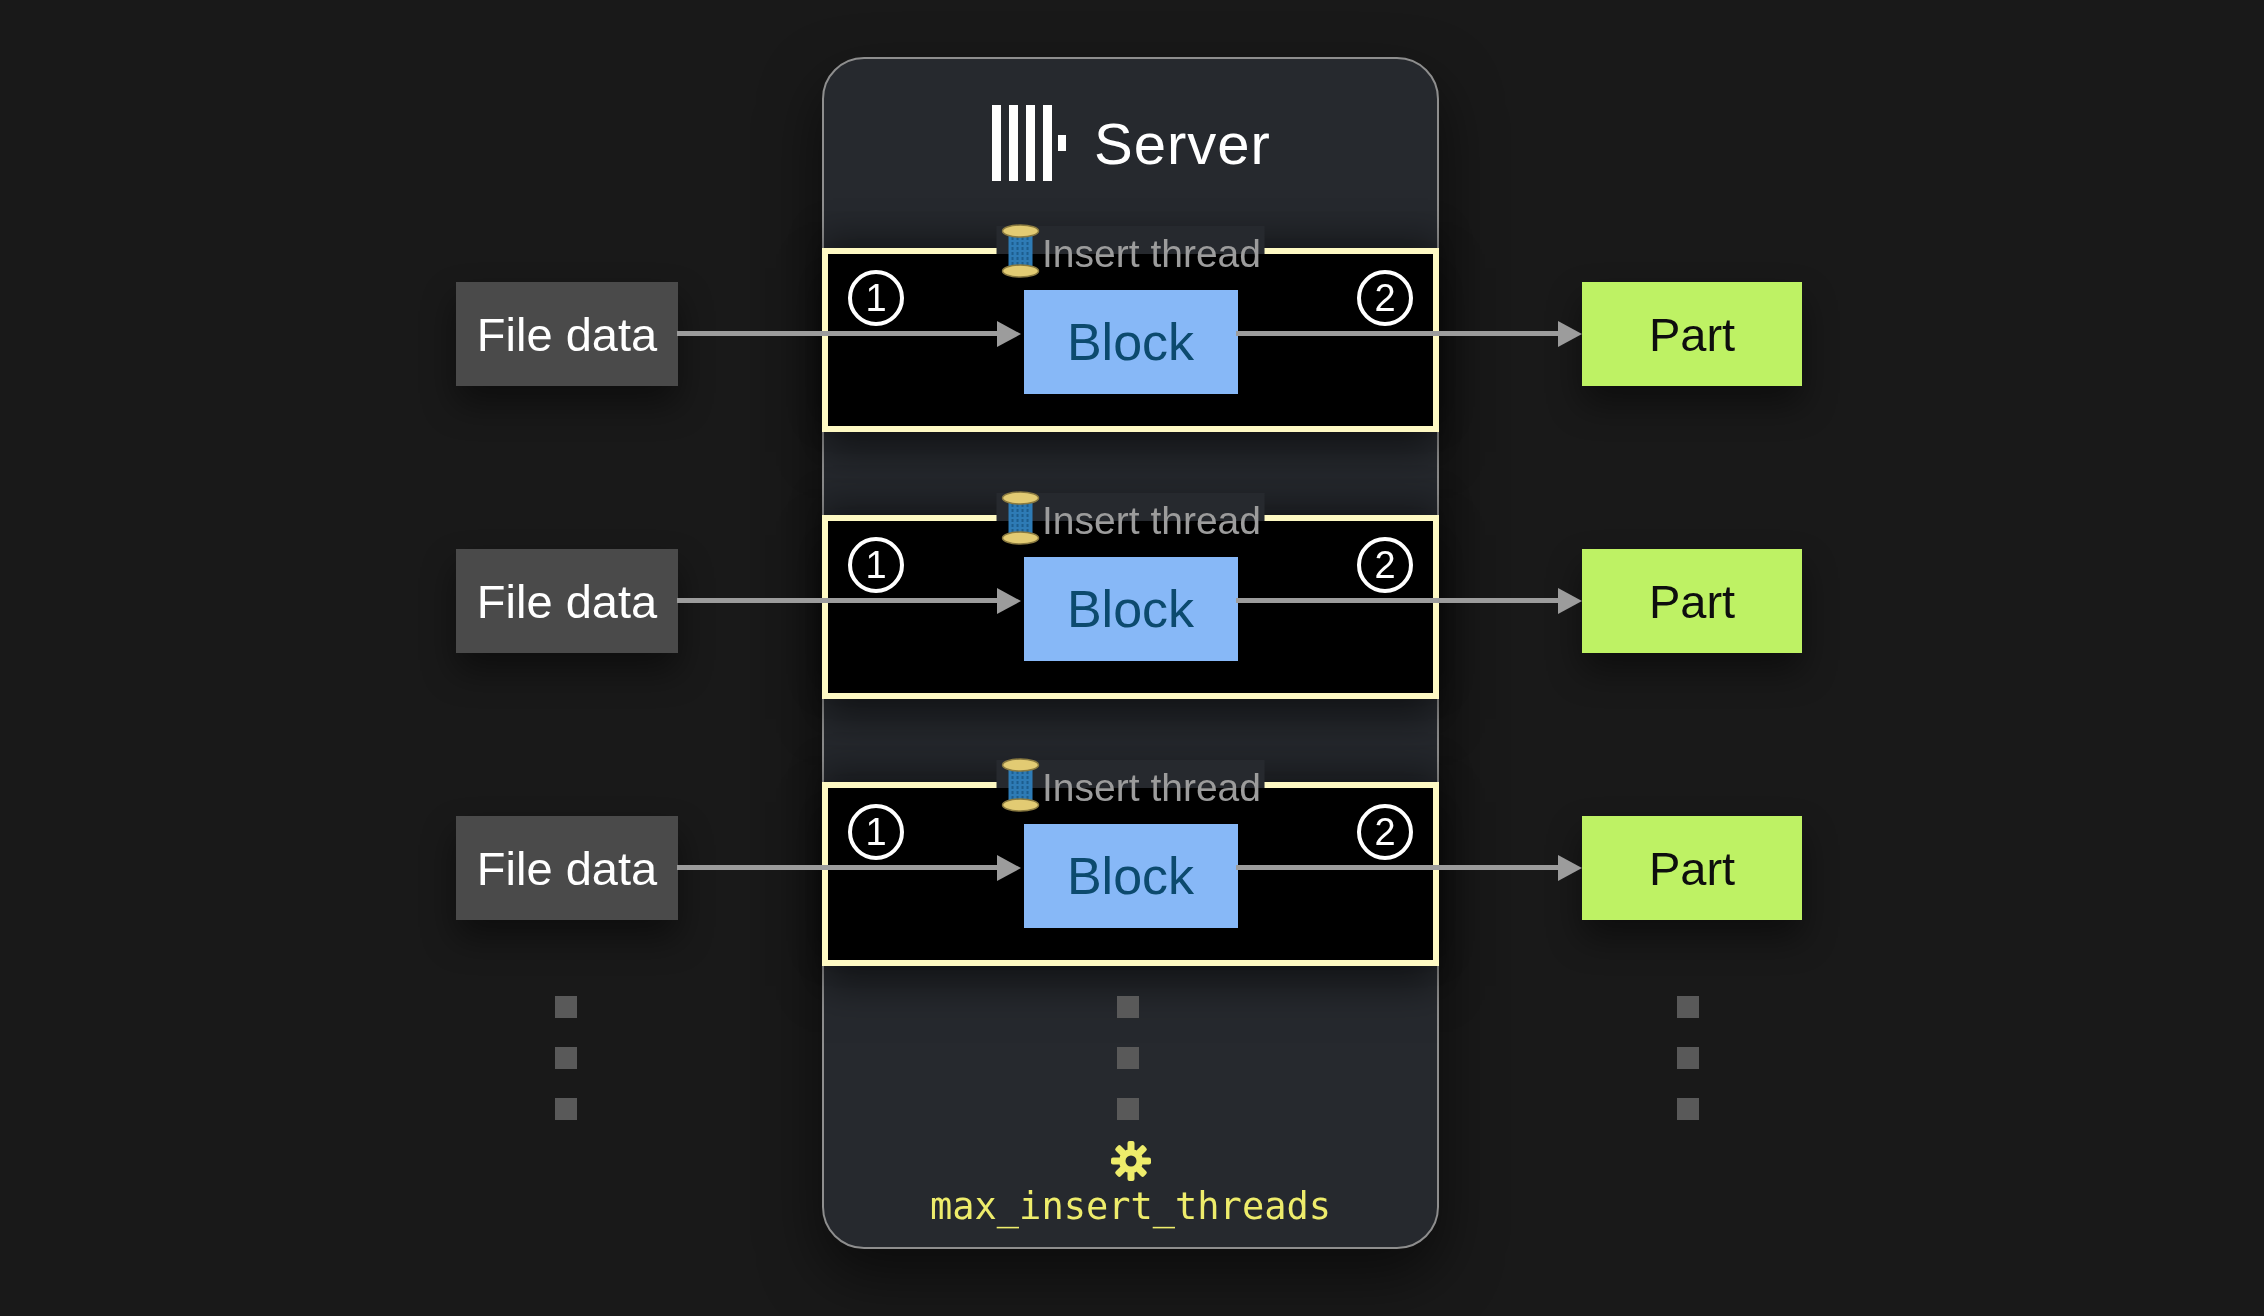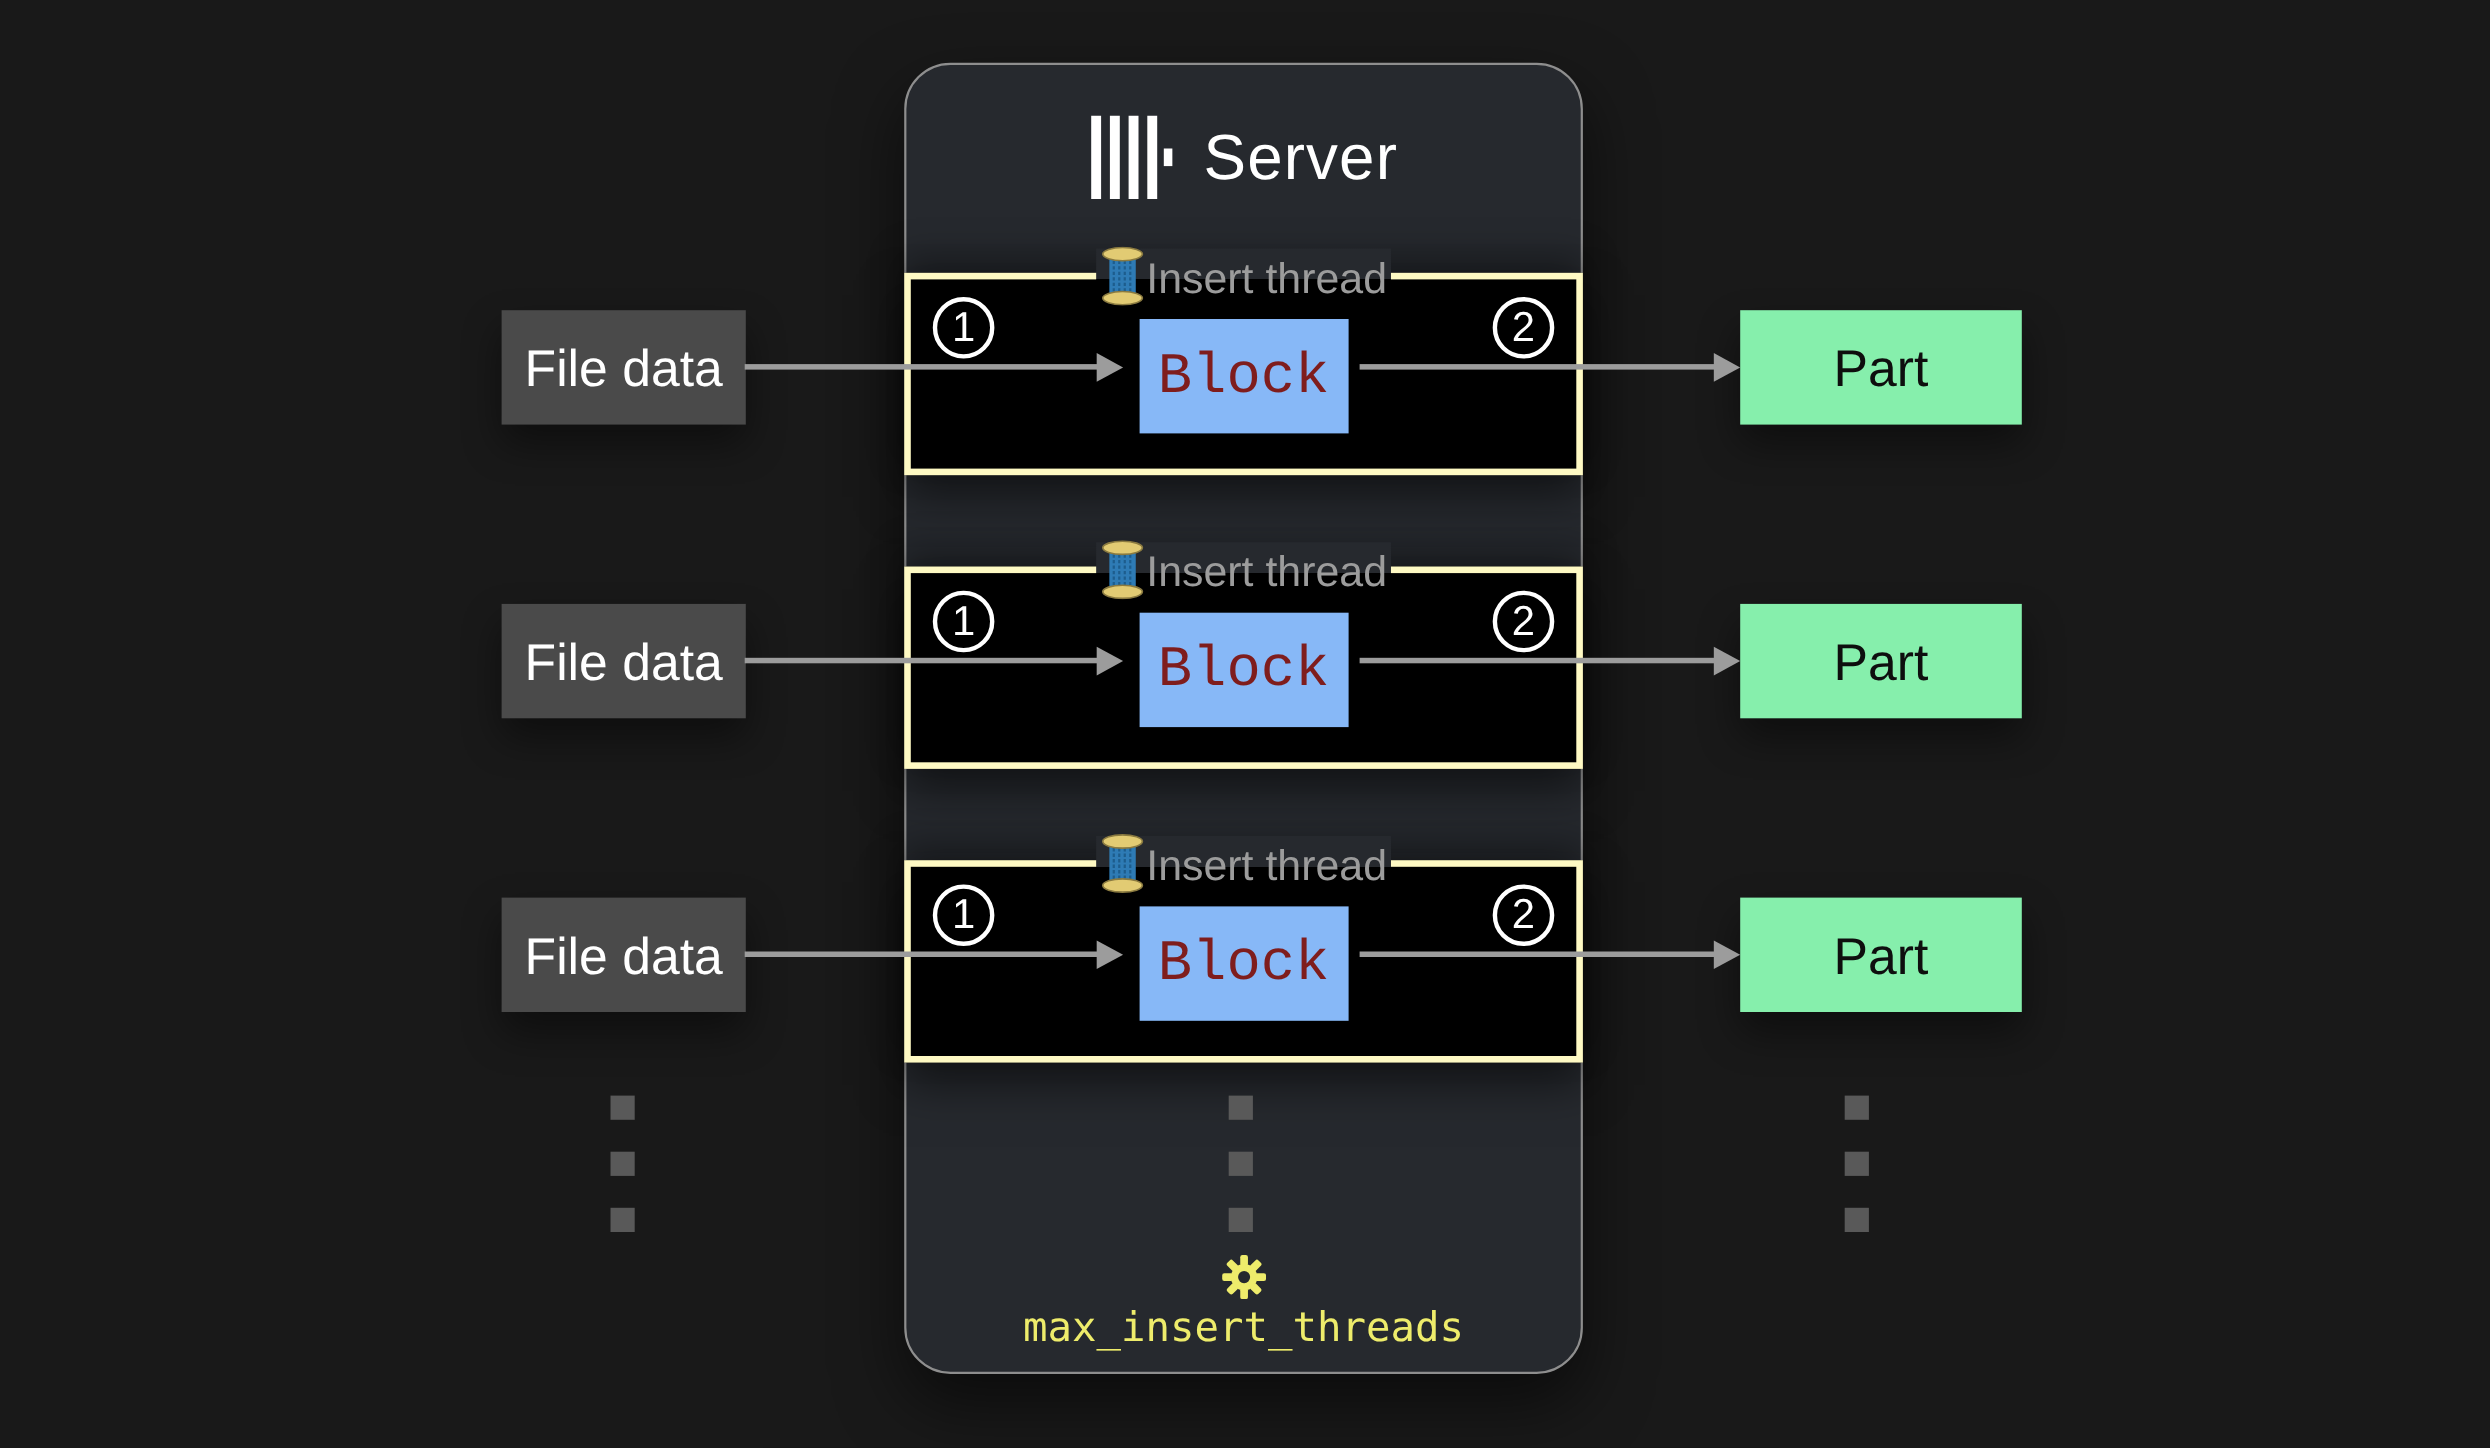--- a/index.html
+++ b/index.html
@@ -36,31 +36,31 @@
   .spool{width:40px;height:54px;margin-top:-6px;flex:0 0 auto;}
   .circle{
     position:absolute;top:16px;width:56px;height:56px;box-sizing:border-box;
     border:4px solid #fff;border-radius:50%;
     display:flex;align-items:center;justify-content:center;
     color:#fff;font-size:38px;line-height:1;
   }
   .circle.in{left:20px}.circle.out{right:20px}
   .block{
     position:absolute;left:50%;transform:translateX(-50%);top:36px;
-    width:190px;height:104px;background:#87b8f7;color:#7f1d1d;
-    display:flex;align-items:center;justify-content:center;font-size:52px;font-family:Liberation Mono, monospace;
+    width:214px;height:104px;background:#87b8f7;color:#0c4a6e;
+    display:flex;align-items:center;justify-content:center;font-size:52px;
   }
   
   .node{
     position:absolute;height:104px;
     display:flex;align-items:center;justify-content:center;
     font-size:47px;box-shadow:0 18px 34px rgba(0,0,0,.45);
   }
   .file{left:456px;width:222px;background:#4a4a4a;color:#ffffff;}
-  .part{left:1582px;width:256px;background:#86efac;color:#0e0e0e;}
+  .part{left:1582px;width:220px;background:#bef264;color:#0e0e0e;}
   .r1{top:282px}.r2{top:549px}.r3{top:816px}
   
   .arrow{position:absolute;height:26px;z-index:6;}
   .arrow .shaft{position:absolute;left:0;right:20px;top:10px;height:5px;background:#9c9c9c;}
   .arrow .head{
     position:absolute;right:0;top:0;width:0;height:0;
     border-top:13px solid transparent;border-bottom:13px solid transparent;
     border-left:24px solid #9c9c9c;
   }
   .a-left{left:677px;width:344px}

